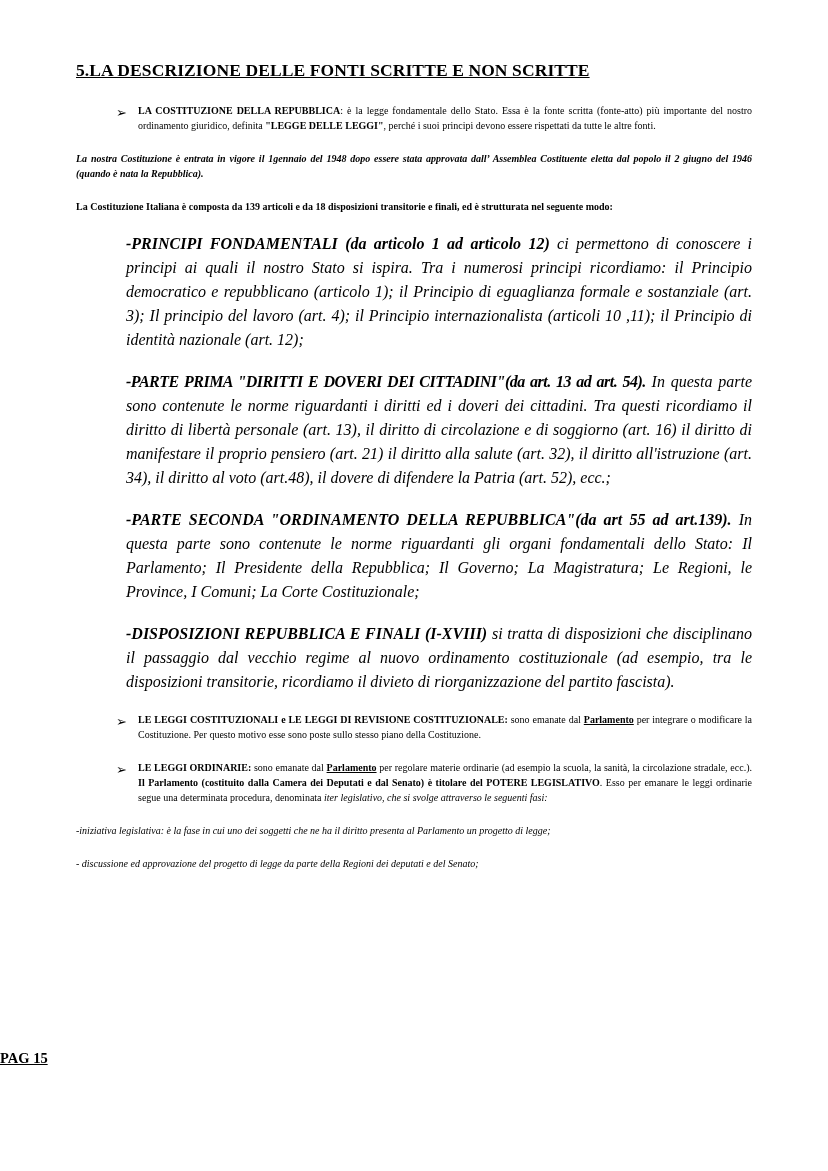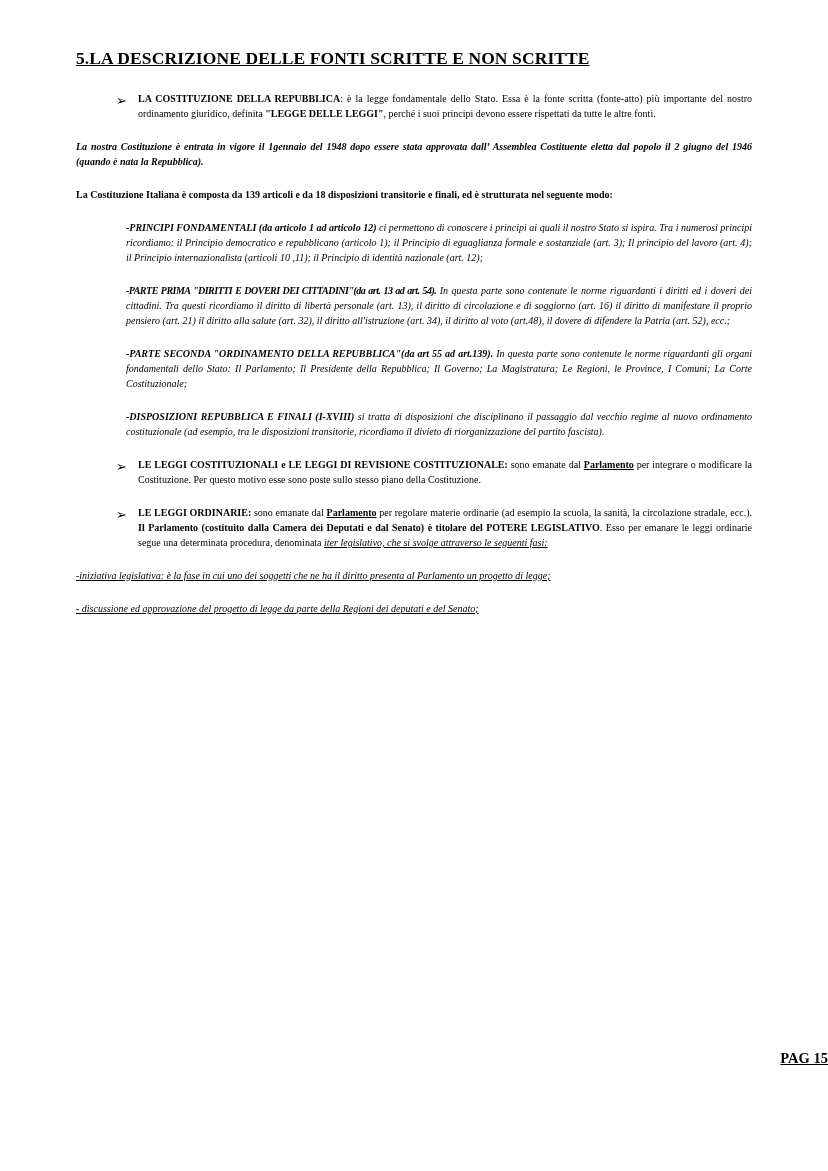--- a/index.html
+++ b/index.html
@@ -12,21 +12,21 @@
     height: 1171px;
     font-family: "Liberation Serif", serif;
     color: #000000;
     position: relative;
     overflow: hidden;
   }
   .page {
     box-sizing: border-box;
     width: 828px;
     height: 1171px;
-    padding: 48px 76px 40px 76px;
+    padding: 60px 76px 40px 76px;
     position: relative;
   }
   h1.doc-title {
     font-size: 17.5px;
     font-weight: bold;
     text-decoration: underline;
     margin: 0 0 22px 0;
     letter-spacing: 0.1px;
     line-height: 1.2;
   }
@@ -42,54 +42,54 @@
     line-height: 1.5;
     color: #000;
   }
   .bullet-body {
     flex: 1;
     font-size: 10px;
     line-height: 1.5;
     text-align: justify;
   }
   .b { font-weight: bold; }
-  .i { font-style: italic; text-decoration: underline; }
+  .i { font-style: italic; }
   .u { text-decoration: underline; }
   p.para {
     font-size: 10px;
     line-height: 1.5;
     text-align: justify;
     margin: 0 0 18px 0;
   }
   p.para.bold-italic {
     font-weight: bold;
     font-style: italic;
   }
   p.para.bold {
     font-weight: bold;
   }
   .indent-block {
     margin: 0 0 18px 0;
     padding-left: 50px;
-    font-size: 10px;
+    font-size: 16px;
     line-height: 1.5;
     text-align: justify;
     font-style: italic;
   }
   .indent-block .lead {
     font-weight: bold;
     font-style: italic;
   }
   .tight { letter-spacing: -0.5px; }
   .footer {
     position: absolute;
     left: 0;
     right: 0;
     bottom: 104px;
-    text-align: right;
+    text-align: left;
     font-size: 14.5px;
     font-weight: bold;
     text-decoration: underline;
   }
 </style>
 </head>
 <body>
 
 <div class="page">
 

